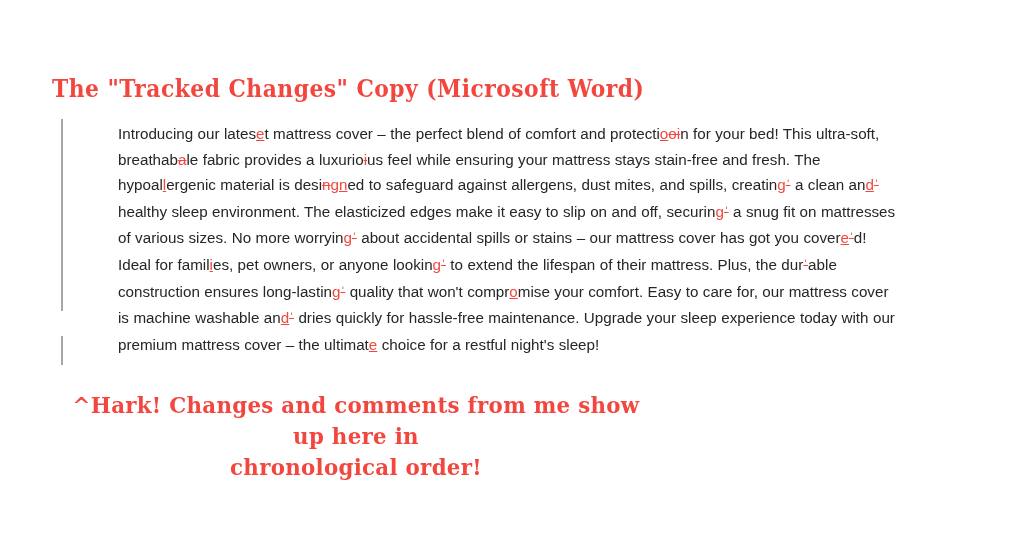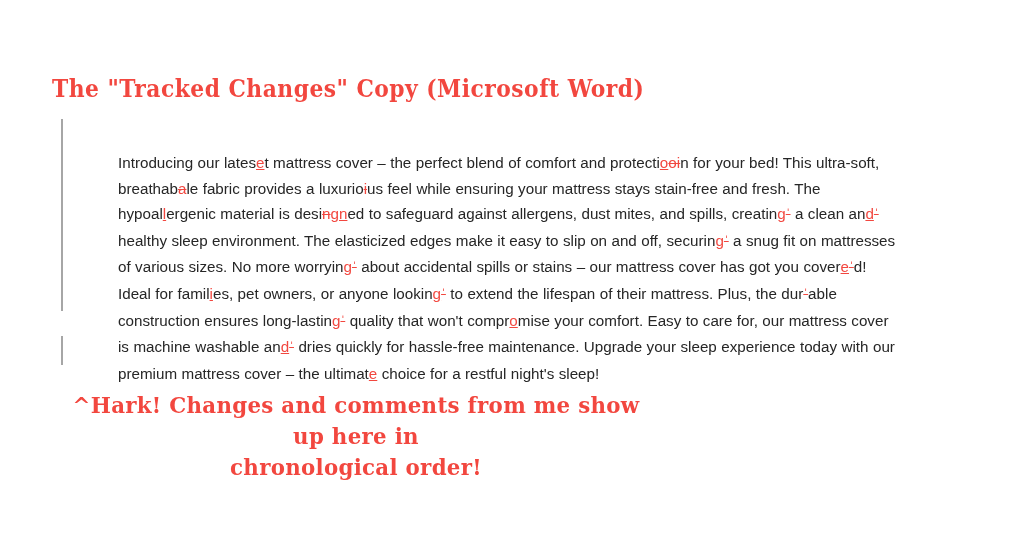--- a/index.html
+++ b/index.html
@@ -63,21 +63,20 @@
     position: absolute;
     left: 118px;
     top: 121px;
     width: 780px;
     font-family: "Liberation Sans", sans-serif;
     font-size: 15.2px;
     line-height: 25.6px;
     color: #262626;
     text-align: left;
     word-spacing: 0.2px;
-    margin-top: 29px;
   }
 
   
   .ins {
     color: #f2473f;
     text-decoration: underline;
     text-decoration-color: #f2473f;
     text-underline-offset: 1px;
   }
   .del {

